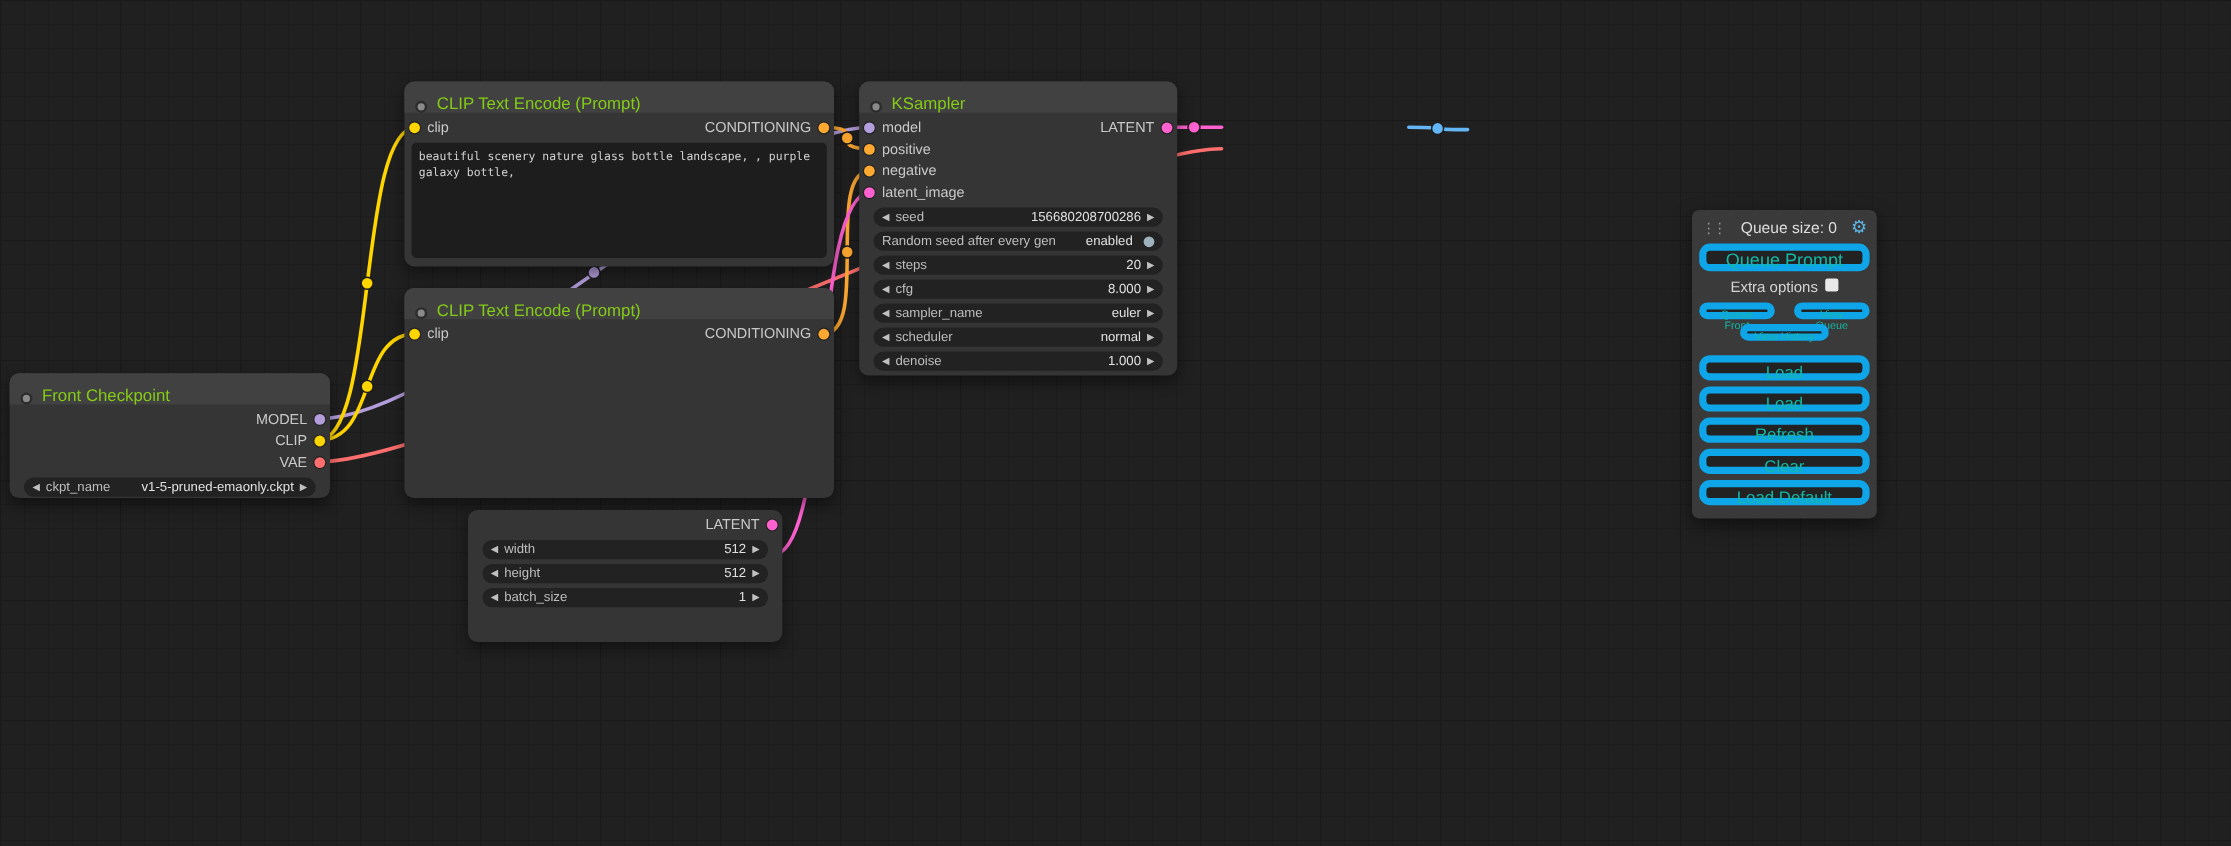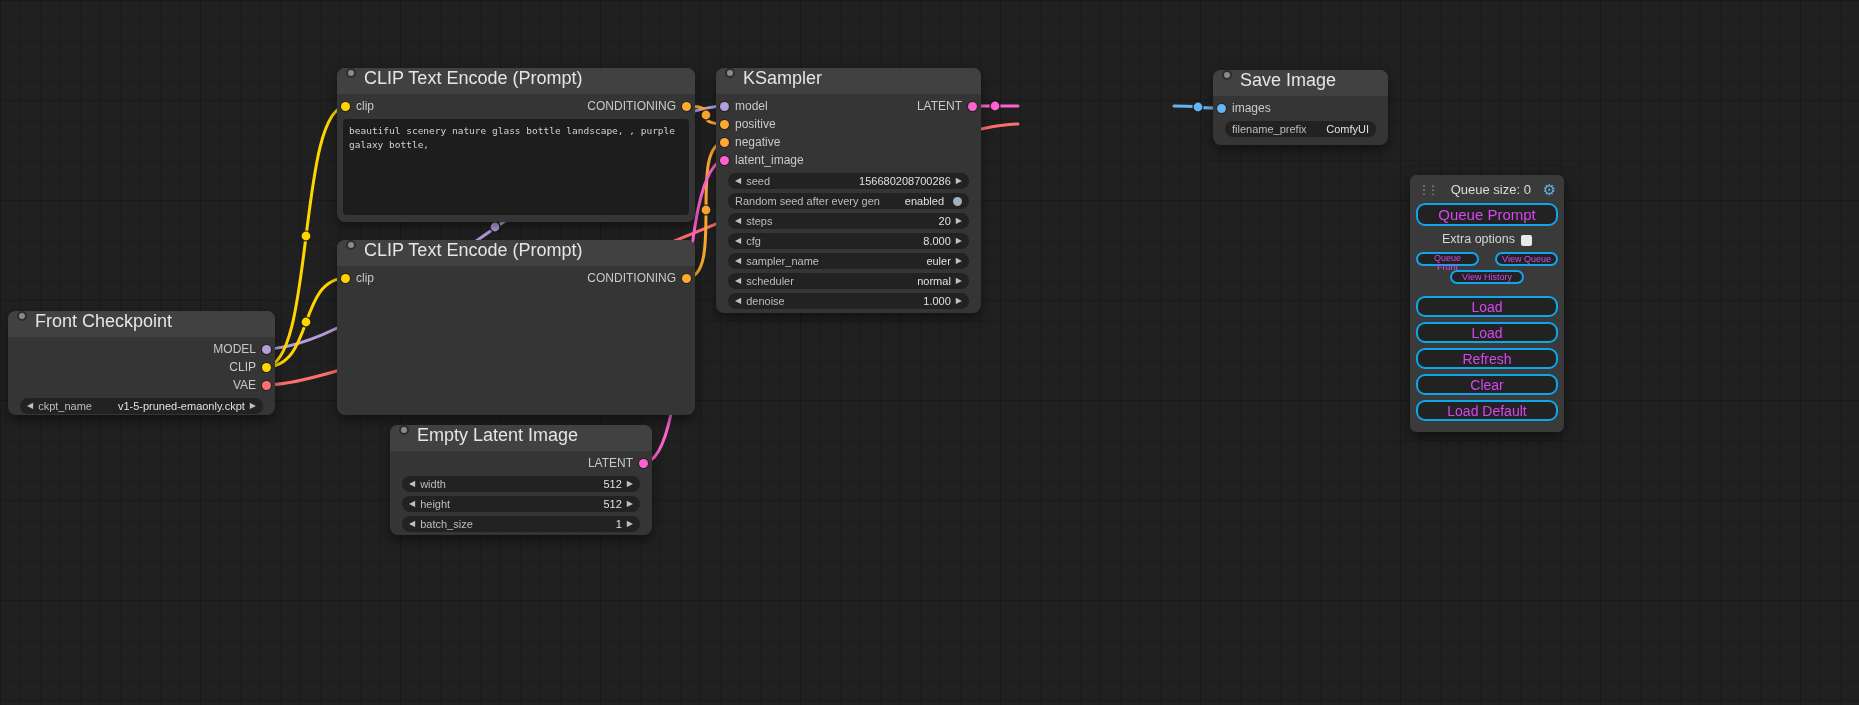--- a/index.html
+++ b/index.html
@@ -10,44 +10,44 @@
       linear-gradient(90deg,#191919 1px, transparent 1px) 0 0/100px 100px,
       linear-gradient(#1c1c1c 1px, transparent 1px) 0 0/20px 20px,
       linear-gradient(90deg,#1c1c1c 1px, transparent 1px) 0 0/20px 20px,
       #202020;}
   .wires{position:absolute;left:0;top:0;z-index:1}
   .wire{fill:none;stroke-width:3;stroke-linecap:round}
   .wire-mid{stroke:#1b1b1b;stroke-width:1.2}
 
   .node{position:absolute;z-index:2;background:#353535;border-radius:8px;
     box-shadow:0 5px 12px rgba(0,0,0,.45);color:#ccc;font-size:12px;display:flex;flex-direction:column}
-  .titlebar{height:26px;flex:none;background:#414141;border-radius:8px 8px 0 0;display:flex;align-items:flex-start;gap:8px;padding:0 9px;font-size:18px;color:#e5e5e5;cursor:move}
+  .titlebar{height:26px;flex:none;background:#414141;border-radius:8px 8px 0 0;display:flex;align-items:flex-end;gap:8px;padding:0 9px;font-size:14px;color:#84cc16;cursor:move}
   .collapse-dot{width:10px;height:10px;border-radius:50%;background:#8a8a8a;border:2px solid #2c2c2c;flex:none}
   .slots{padding-top:3px;flex:none}
   .slot{height:18px;display:flex;align-items:center;gap:6px;padding:0 4px;font-size:12px;color:#c9c9c9}
   .slot.out{justify-content:flex-end}
   .slot.duo{justify-content:space-between}
   .slot .side{display:flex;align-items:center;gap:6px}
   .slot-dot{width:9px;height:9px;border-radius:50%;flex:none;box-shadow:0 0 0 1px rgba(0,0,0,.35)}
   .widget{height:16px;flex:none;margin:4px 12px 0;background:#222;border-radius:8px;display:flex;align-items:center;padding:0 7px;font-size:11px;color:#c8c8c8;gap:5px;cursor:pointer}
   .widget .arr{font-size:8px;color:#c0c0c0;line-height:1;flex:none}
   .widget .wlabel{color:#bdbdbd;white-space:nowrap}
   .widget .wvalue{margin-left:auto;color:#e0e0e0;white-space:nowrap}
   .widget .knob{width:9px;height:9px;border-radius:50%;background:#9fb1bd;flex:none;margin-left:4px}
   .textbox{flex:1;margin:4px 6px 7px;background:#1d1d1d;border:none;border-radius:4px;color:#d2d2d2;
     font-family:"DejaVu Sans Mono",monospace;font-size:9.5px;line-height:1.45;padding:5px 6px;resize:none;overflow:hidden;outline:none}
 
   .menu{position:absolute;z-index:3;background:#3a3a3a;border-radius:6px;box-shadow:0 5px 14px rgba(0,0,0,.5);padding:6px;color:#ddd;width:154px}
   .menu-header{display:flex;align-items:center;justify-content:space-between;padding:1px 2px 6px;font-size:13px;color:#ddd}
   .drag-handle{color:#9a9a9a;font-size:12px;letter-spacing:-3px;cursor:grab;padding-right:3px}
   .gear{color:#5db2e0;font-size:15px;cursor:pointer;line-height:1}
-  .btn{background:#222;border:2px solid #0ea5e9;border-radius:9px;color:#d946ef;font-family:"Liberation Sans",sans-serif;cursor:pointer;display:block;width:100%}
+  .btn{background:#222;border:6px solid #0ea5e9;border-radius:9px;color:#14b8a6;font-family:"Liberation Sans",sans-serif;cursor:pointer;display:block;width:100%}
   .btn.big{height:21px;font-size:14px;margin-bottom:5px}
   .btn.queue{height:23px;font-size:15px;margin-bottom:6px}
-  .extra-row{display:flex;align-items:flex-end;justify-content:center;gap:6px;margin:1px 0 6px;font-size:12.5px;color:#d5d5d5}
+  .extra-row{display:flex;align-items:flex-start;justify-content:center;gap:6px;margin:1px 0 6px;font-size:12.5px;color:#d5d5d5}
   .checkbox{width:11px;height:11px;background:#e8e8e8;border-radius:2px;cursor:pointer}
   .small-row{display:flex;gap:16px;margin-bottom:4px}
   .small-row .btn{height:14px;font-size:9px;padding:0 5px;border-radius:7px;line-height:1;flex:1}
   .small-row.center{justify-content:center;margin-bottom:12px}
   .small-row.center .btn{flex:none;width:74px}
 </style>
 </head>
 <body>
 
 <div class="canvas">
@@ -134,24 +134,20 @@
         </span>
         <span class="side">
           <span>CONDITIONING</span>
           <span class="slot-dot" style="background-color: rgb(255, 169, 49);"></span>
         </span>
       </div>
     </div>
   </div>
 
   <div class="node" style="left:390px;top:425px;width:262px;height:110px">
-    <div class="titlebar">
-      <span class="collapse-dot"></span>
-      <span>Empty Latent Image</span>
-    </div>
     <div class="slots">
       <div class="slot out">
         <span>LATENT</span>
         <span class="slot-dot" style="background-color: rgb(255, 97, 208);"></span>
       </div>
     </div>
     <div class="widget">
       <span class="arr">◀</span>
       <span class="wlabel">width</span>
       <span class="wvalue">512</span>
@@ -237,36 +233,20 @@
     </div>
     <div class="widget">
       <span class="arr">◀</span>
       <span class="wlabel">denoise</span>
       <span class="wvalue">1.000</span>
       <span class="arr">▶</span>
     </div>
   </div>
 
 
-  <div class="node" style="left:1213px;top:70px;width:175px;height:75px">
-    <div class="titlebar">
-      <span class="collapse-dot"></span>
-      <span>Save Image</span>
-    </div>
-    <div class="slots">
-      <div class="slot">
-        <span class="slot-dot" style="background-color: rgb(100, 181, 246);"></span>
-        <span>images</span>
-      </div>
-    </div>
-    <div class="widget">
-      <span class="wlabel">filename_prefix</span>
-      <span class="wvalue">ComfyUI</span>
-    </div>
-  </div>
 
   <div class="menu" style="left:1410px;top:175px">
     <div class="menu-header">
       <span class="drag-handle">⋮⋮</span>
       <span>Queue size: 0</span>
       <span class="gear">⚙</span>
     </div>
     <button class="btn queue">Queue Prompt</button>
     <div class="extra-row">
       <span>Extra options</span>

